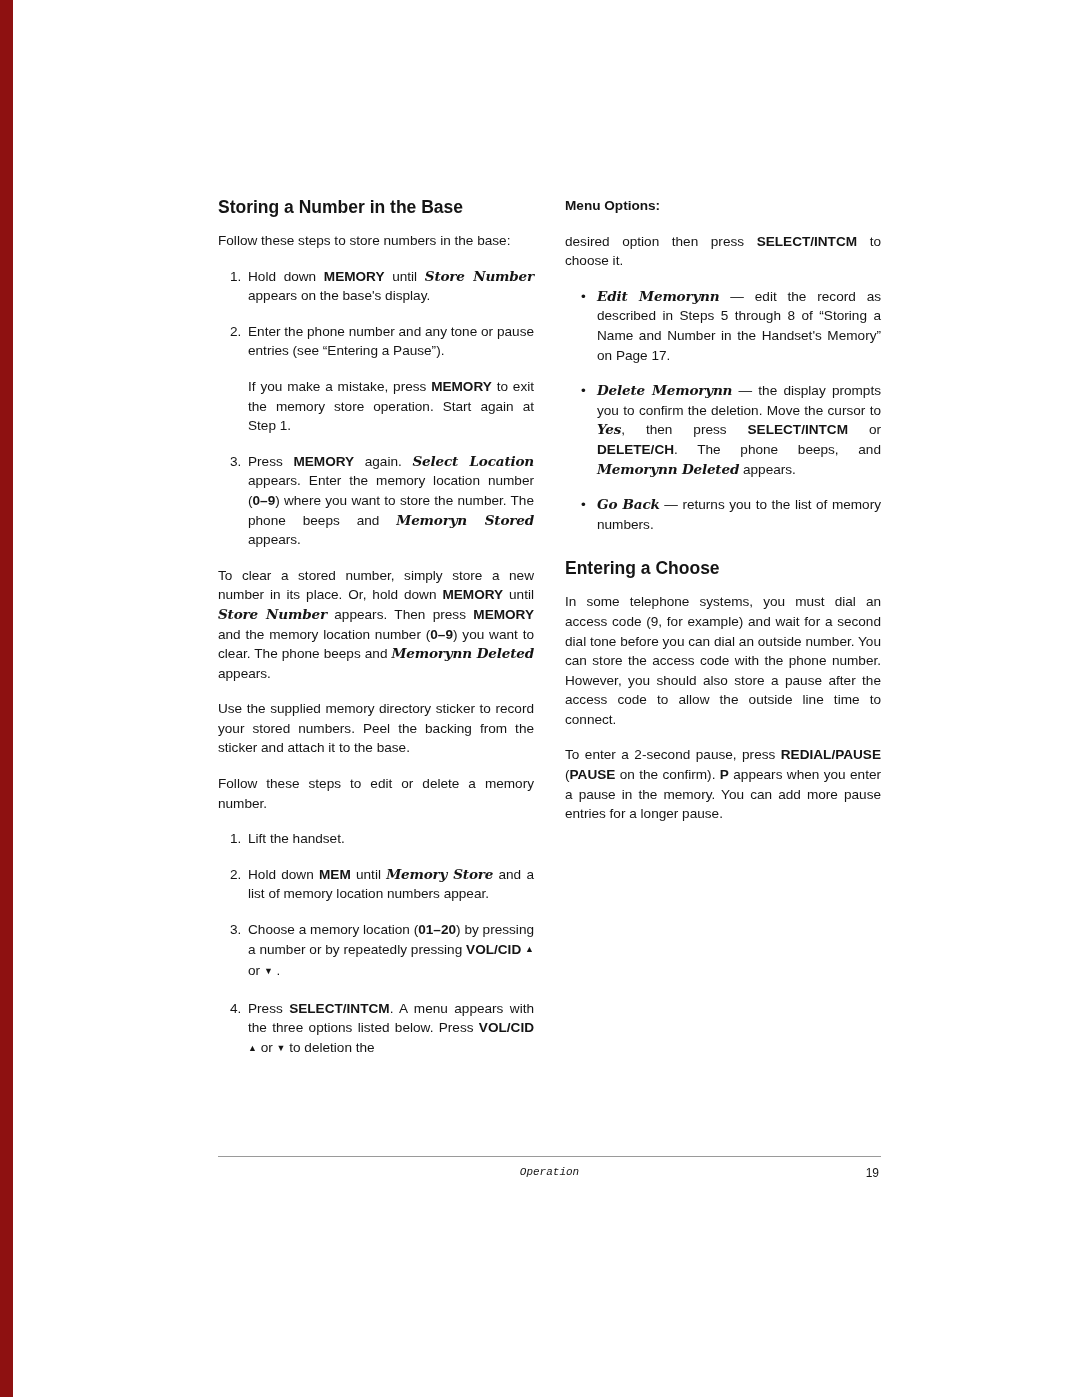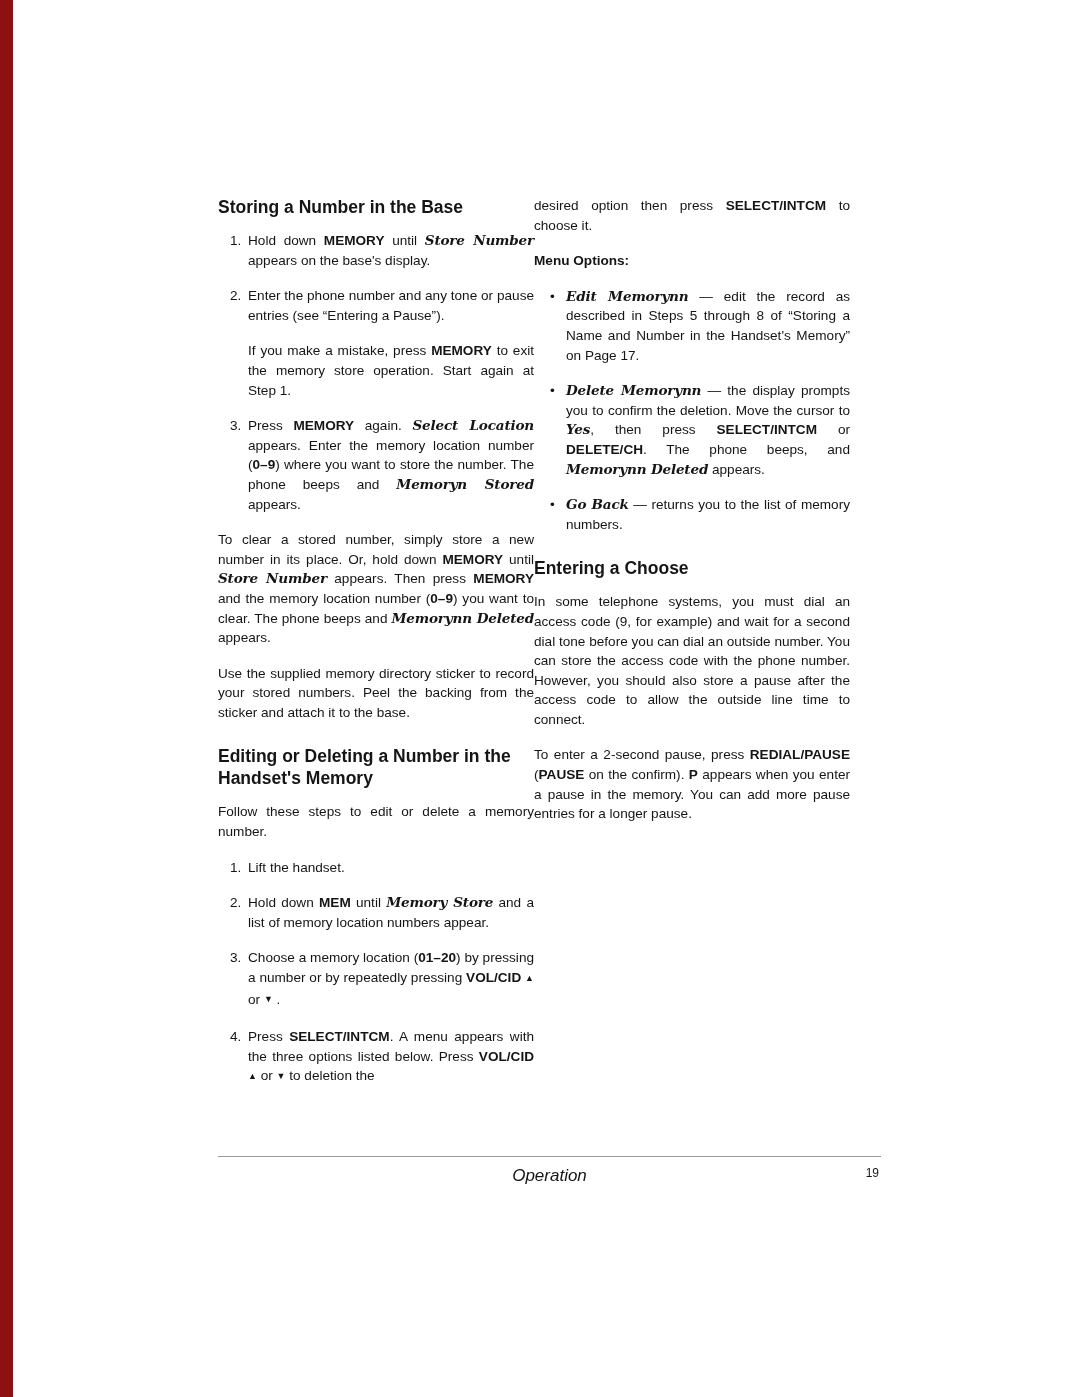--- a/index.html
+++ b/index.html
@@ -2,21 +2,21 @@
 <html><head>
 <meta charset="utf-8">
 <style>
   * { margin:0; padding:0; box-sizing:border-box; }
   html, body { width:1080px; height:1397px; background:#ffffff; overflow:hidden; }
   body { font-family:"Liberation Sans", sans-serif; color:#151515; position:relative; }
 
   .page { position:absolute; inset:0; background:#fff; }
   .red-strip { position:absolute; left:0; top:0; width:13px; height:100%; }
 
-  .content { position:absolute; left:218px; top:196px; width:663px; display:flex; }
+  .content { position:absolute; left:218px; top:196px; width:663px; display:flex; gap:31px; }
   .column { width:316px; }
 
   .heading { font-size:17.5px; font-weight:bold; line-height:22px; margin:23px 0 13px 0; }
   .column .heading:first-child { margin-top:0; }
 
   .para { font-size:13.6px; line-height:19.6px; text-align:justify; margin-bottom:16px; }
   .subpara { margin-left:30px; }
 
   .numbered { display:flex; margin-bottom:16px; padding-left:12px; }
   .numbered .num { width:18px; flex:none; font-size:13.6px; line-height:19.6px; }
@@ -26,69 +26,69 @@
   .bullet .marker { width:16px; flex:none; font-size:13.6px; line-height:19.6px; }
 
   .seg { white-space:pre-wrap; }
   .seg.b { font-weight:bold; }
   .seg.lcd { font-family:"DejaVu Serif", serif; font-style:italic; font-weight:bold; letter-spacing:-0.2px; }
   .seg.sym { font-size:9px; position:relative; top:-1.5px; }
 
   .footer { position:absolute; left:218px; top:1156px; width:663px; }
   .footer-rule { border-top:1px solid #9a9a9a; height:0; }
   .footer-row { position:relative; height:22px; margin-top:9px; }
-  .footer-section { position:absolute; left:0; right:0; text-align:center; font-style:italic; font-size:17px; }
+  .footer-section { position:absolute; left:0; right:0; text-align:center; font-style:italic; font-size:11px;font-family:Liberation Mono, monospace; }
   .footer-page { position:absolute; right:2px; font-size:12px; }
 </style>
 </head>
 <body>
 
 <div class="page">
   <div class="red-strip" style="background: rgb(142, 17, 17);"></div>
 
   <div class="content">
     <div class="column" id="col-0">
         <div class="heading"><span class="seg">Storing a Number in the Base</span></div>
+        <div class="para"><span class="seg">Follow these steps to store numbers in the base:</span></div>
         <div class="numbered">
           <span class="num">1.</span>
           <div class="li-body"><span class="seg">Hold down </span><span class="seg b">MEMORY</span><span class="seg"> until </span><span class="seg lcd">Store Number</span><span class="seg"> appears on the base's display.</span></div>
         </div>
         <div class="numbered">
           <span class="num">2.</span>
           <div class="li-body"><span class="seg">Enter the phone number and any tone or pause entries (see “Entering a Pause”).</span></div>
         </div>
         <div class="para subpara"><span class="seg">If you make a mistake, press </span><span class="seg b">MEMORY</span><span class="seg"> to exit the memory store operation. Start again at Step 1.</span></div>
         <div class="numbered">
           <span class="num">3.</span>
           <div class="li-body"><span class="seg">Press </span><span class="seg b">MEMORY</span><span class="seg"> again. </span><span class="seg lcd">Select Location</span><span class="seg"> appears. Enter the memory location number (</span><span class="seg b">0–9</span><span class="seg">) where you want to store the number. The phone beeps and </span><span class="seg lcd">Memoryn Stored</span><span class="seg"> appears.</span></div>
         </div>
         <div class="para"><span class="seg">To clear a stored number, simply store a new number in its place. Or, hold down </span><span class="seg b">MEMORY</span><span class="seg"> until </span><span class="seg lcd">Store Number</span><span class="seg"> appears. Then press </span><span class="seg b">MEMORY</span><span class="seg"> and the memory location number (</span><span class="seg b">0–9</span><span class="seg">) you want to clear. The phone beeps and </span><span class="seg lcd">Memorynn Deleted</span><span class="seg"> appears.</span></div>
         <div class="para"><span class="seg">Use the supplied memory directory sticker to record your stored numbers. Peel the backing from the sticker and attach it to the base.</span></div>
-        <div class="heading"><span class="seg">Editing or Deleting a Number in the Handset's Memory</span></div>
         <div class="para"><span class="seg">Follow these steps to edit or delete a memory number.</span></div>
         <div class="numbered">
           <span class="num">1.</span>
           <div class="li-body"><span class="seg">Lift the handset.</span></div>
         </div>
         <div class="numbered">
           <span class="num">2.</span>
           <div class="li-body"><span class="seg">Hold down </span><span class="seg b">MEM</span><span class="seg"> until </span><span class="seg lcd">Memory Store</span><span class="seg"> and a list of memory location numbers appear.</span></div>
         </div>
         <div class="numbered">
           <span class="num">3.</span>
           <div class="li-body"><span class="seg">Choose a memory location (</span><span class="seg b">01–20</span><span class="seg">) by pressing a number or by repeatedly pressing </span><span class="seg b">VOL/CID</span><span class="seg"> </span><span class="seg sym">▲</span><span class="seg"> or </span><span class="seg sym">▼</span><span class="seg"> .</span></div>
         </div>
         <div class="numbered">
           <span class="num">4.</span>
           <div class="li-body"><span class="seg">Press </span><span class="seg b">SELECT/INTCM</span><span class="seg">. A menu appears with the three options listed below. Press </span><span class="seg b">VOL/CID</span><span class="seg"> </span><span class="seg sym">▲</span><span class="seg"> or </span><span class="seg sym">▼</span><span class="seg"> to deletion the</span></div>
         </div>
       </div>
     <div class="column" id="col-1">
+        <div class="para"><span class="seg b">Menu Options:</span></div>
         <div class="para"><span class="seg">desired option then press </span><span class="seg b">SELECT/INTCM</span><span class="seg"> to choose it.</span></div>
-        <div class="para"><span class="seg b">Menu Options:</span></div>
         <div class="bullet">
           <span class="marker">•</span>
           <div class="li-body"><span class="seg lcd">Edit Memorynn</span><span class="seg"> — edit the record as described in Steps 5 through 8 of “Storing a Name and Number in the Handset's Memory” on Page 17.</span></div>
         </div>
         <div class="bullet">
           <span class="marker">•</span>
           <div class="li-body"><span class="seg lcd">Delete Memorynn</span><span class="seg"> — the display prompts you to confirm the deletion. Move the cursor to </span><span class="seg lcd">Yes</span><span class="seg">, then press </span><span class="seg b">SELECT/INTCM</span><span class="seg"> or </span><span class="seg b">DELETE/CH</span><span class="seg">. The phone beeps, and </span><span class="seg lcd">Memorynn Deleted</span><span class="seg"> appears.</span></div>
         </div>
         <div class="bullet">
           <span class="marker">•</span>

